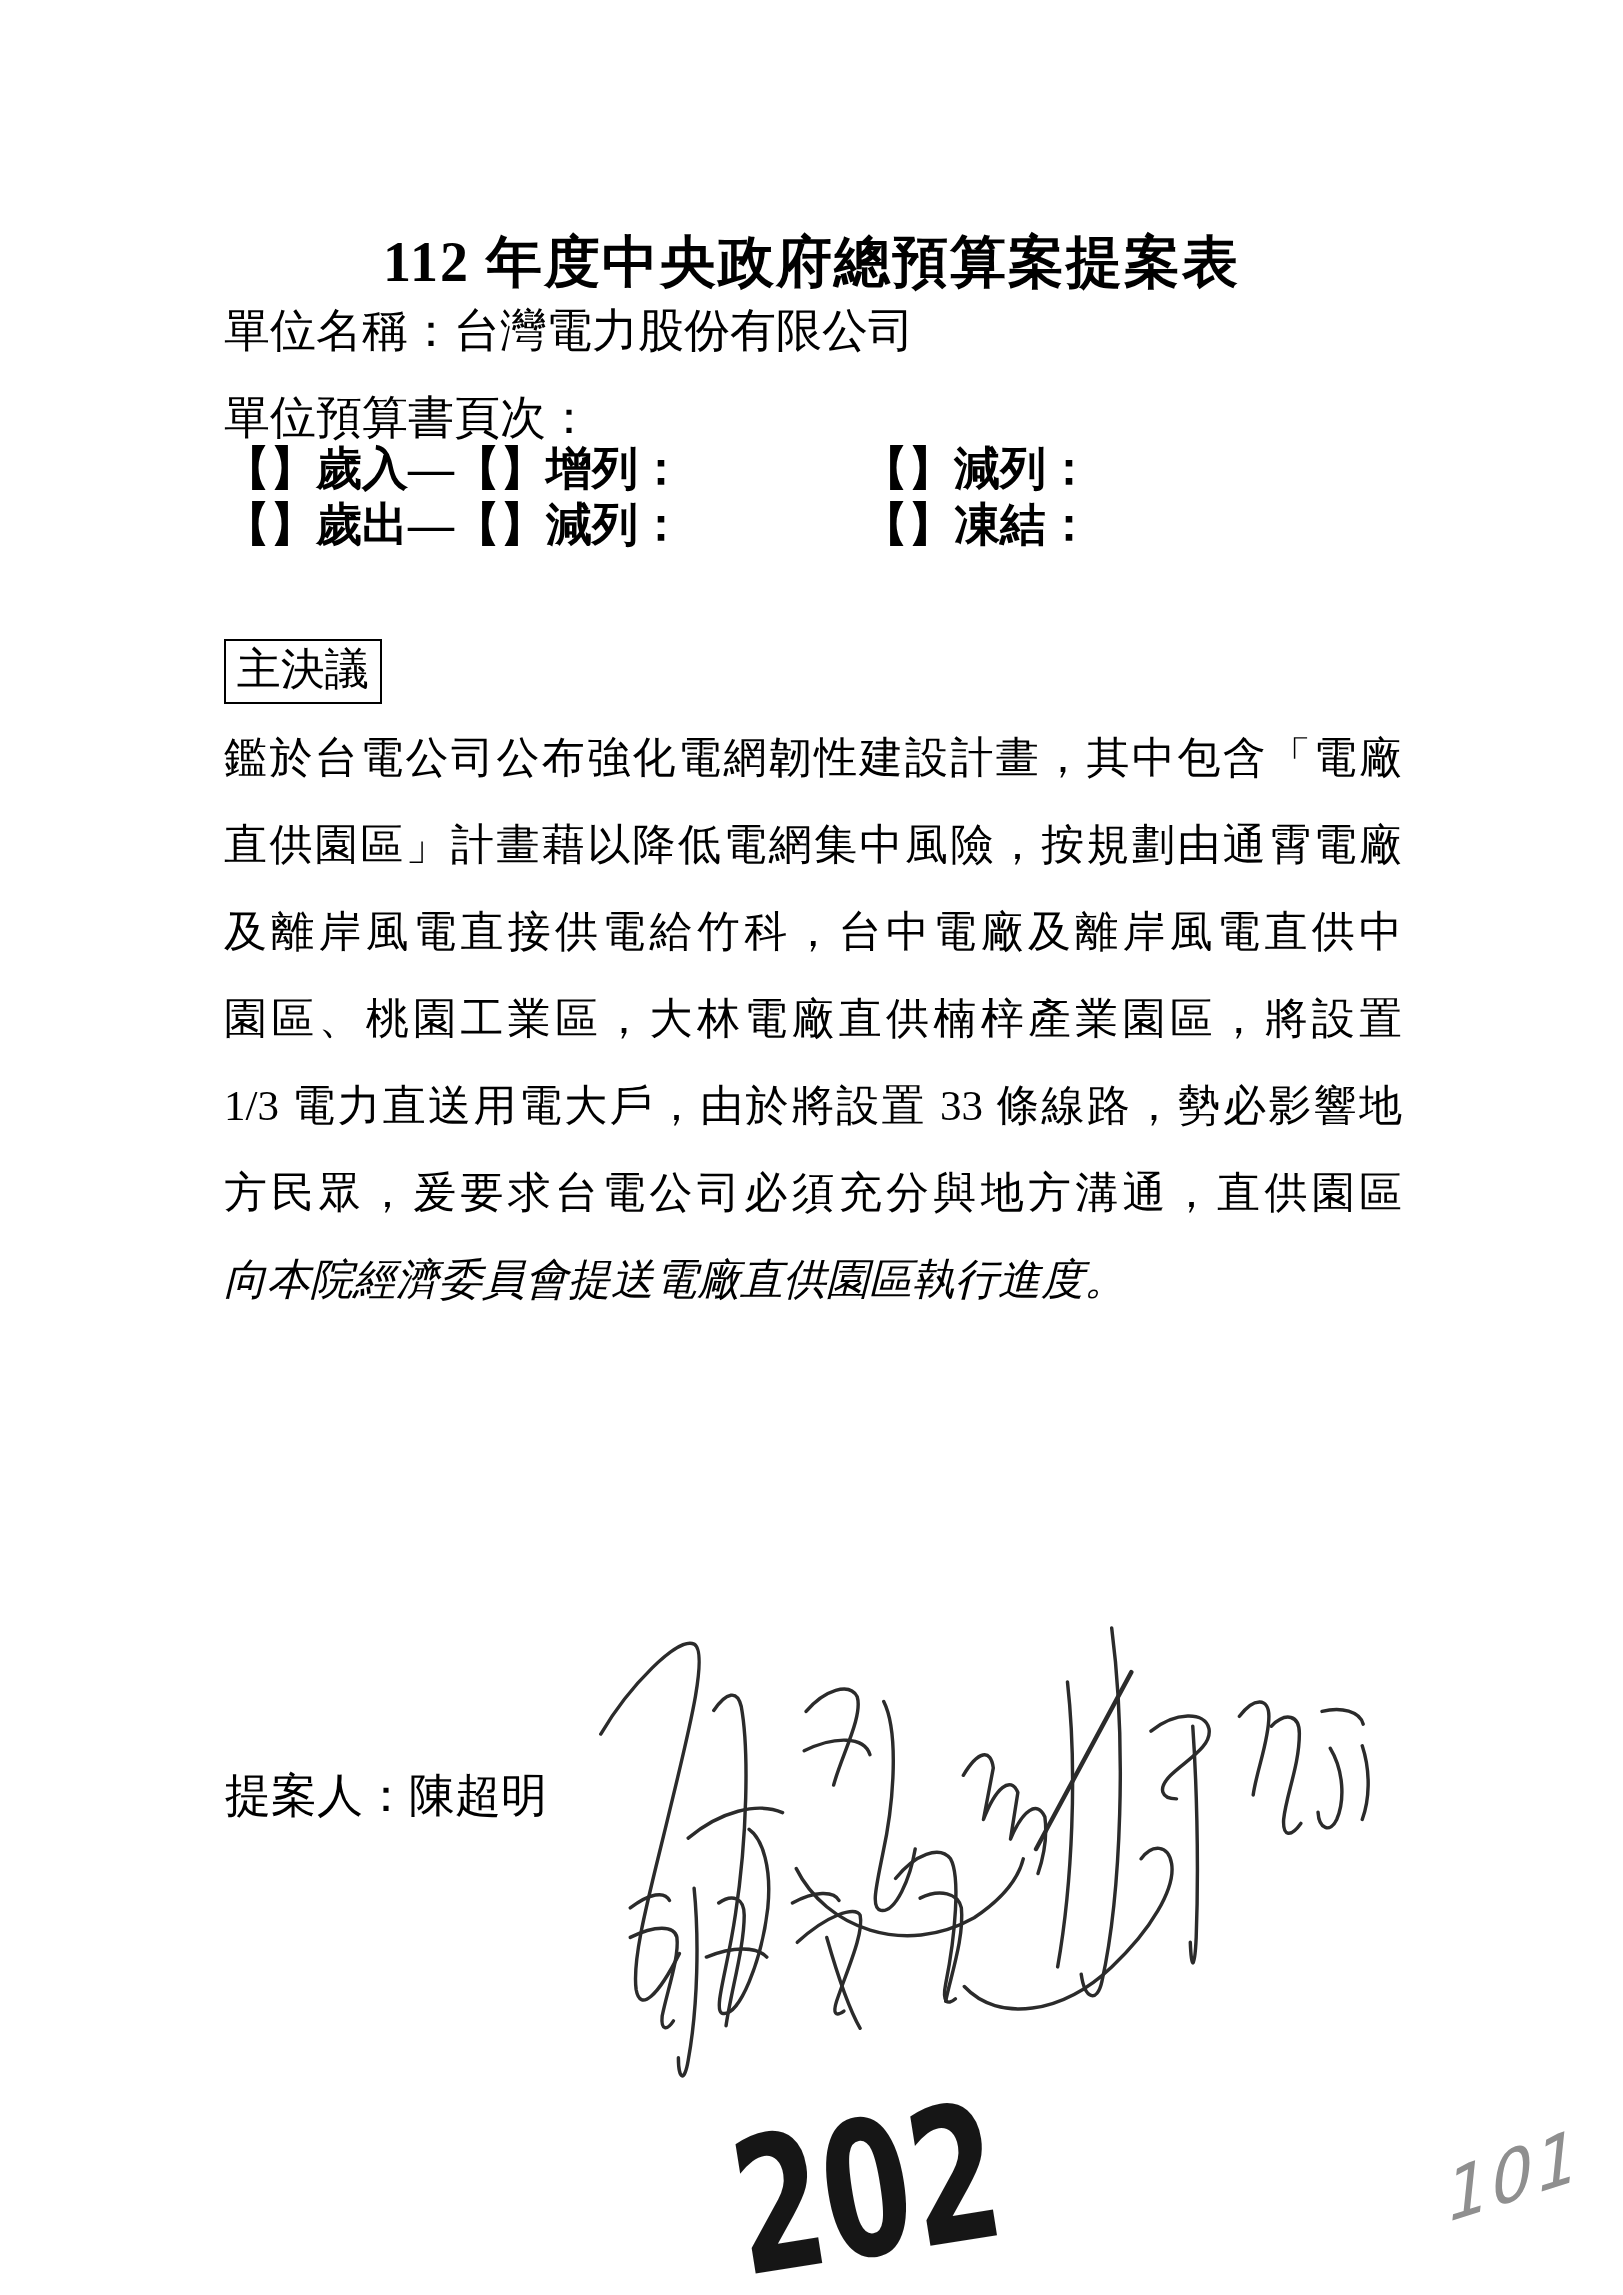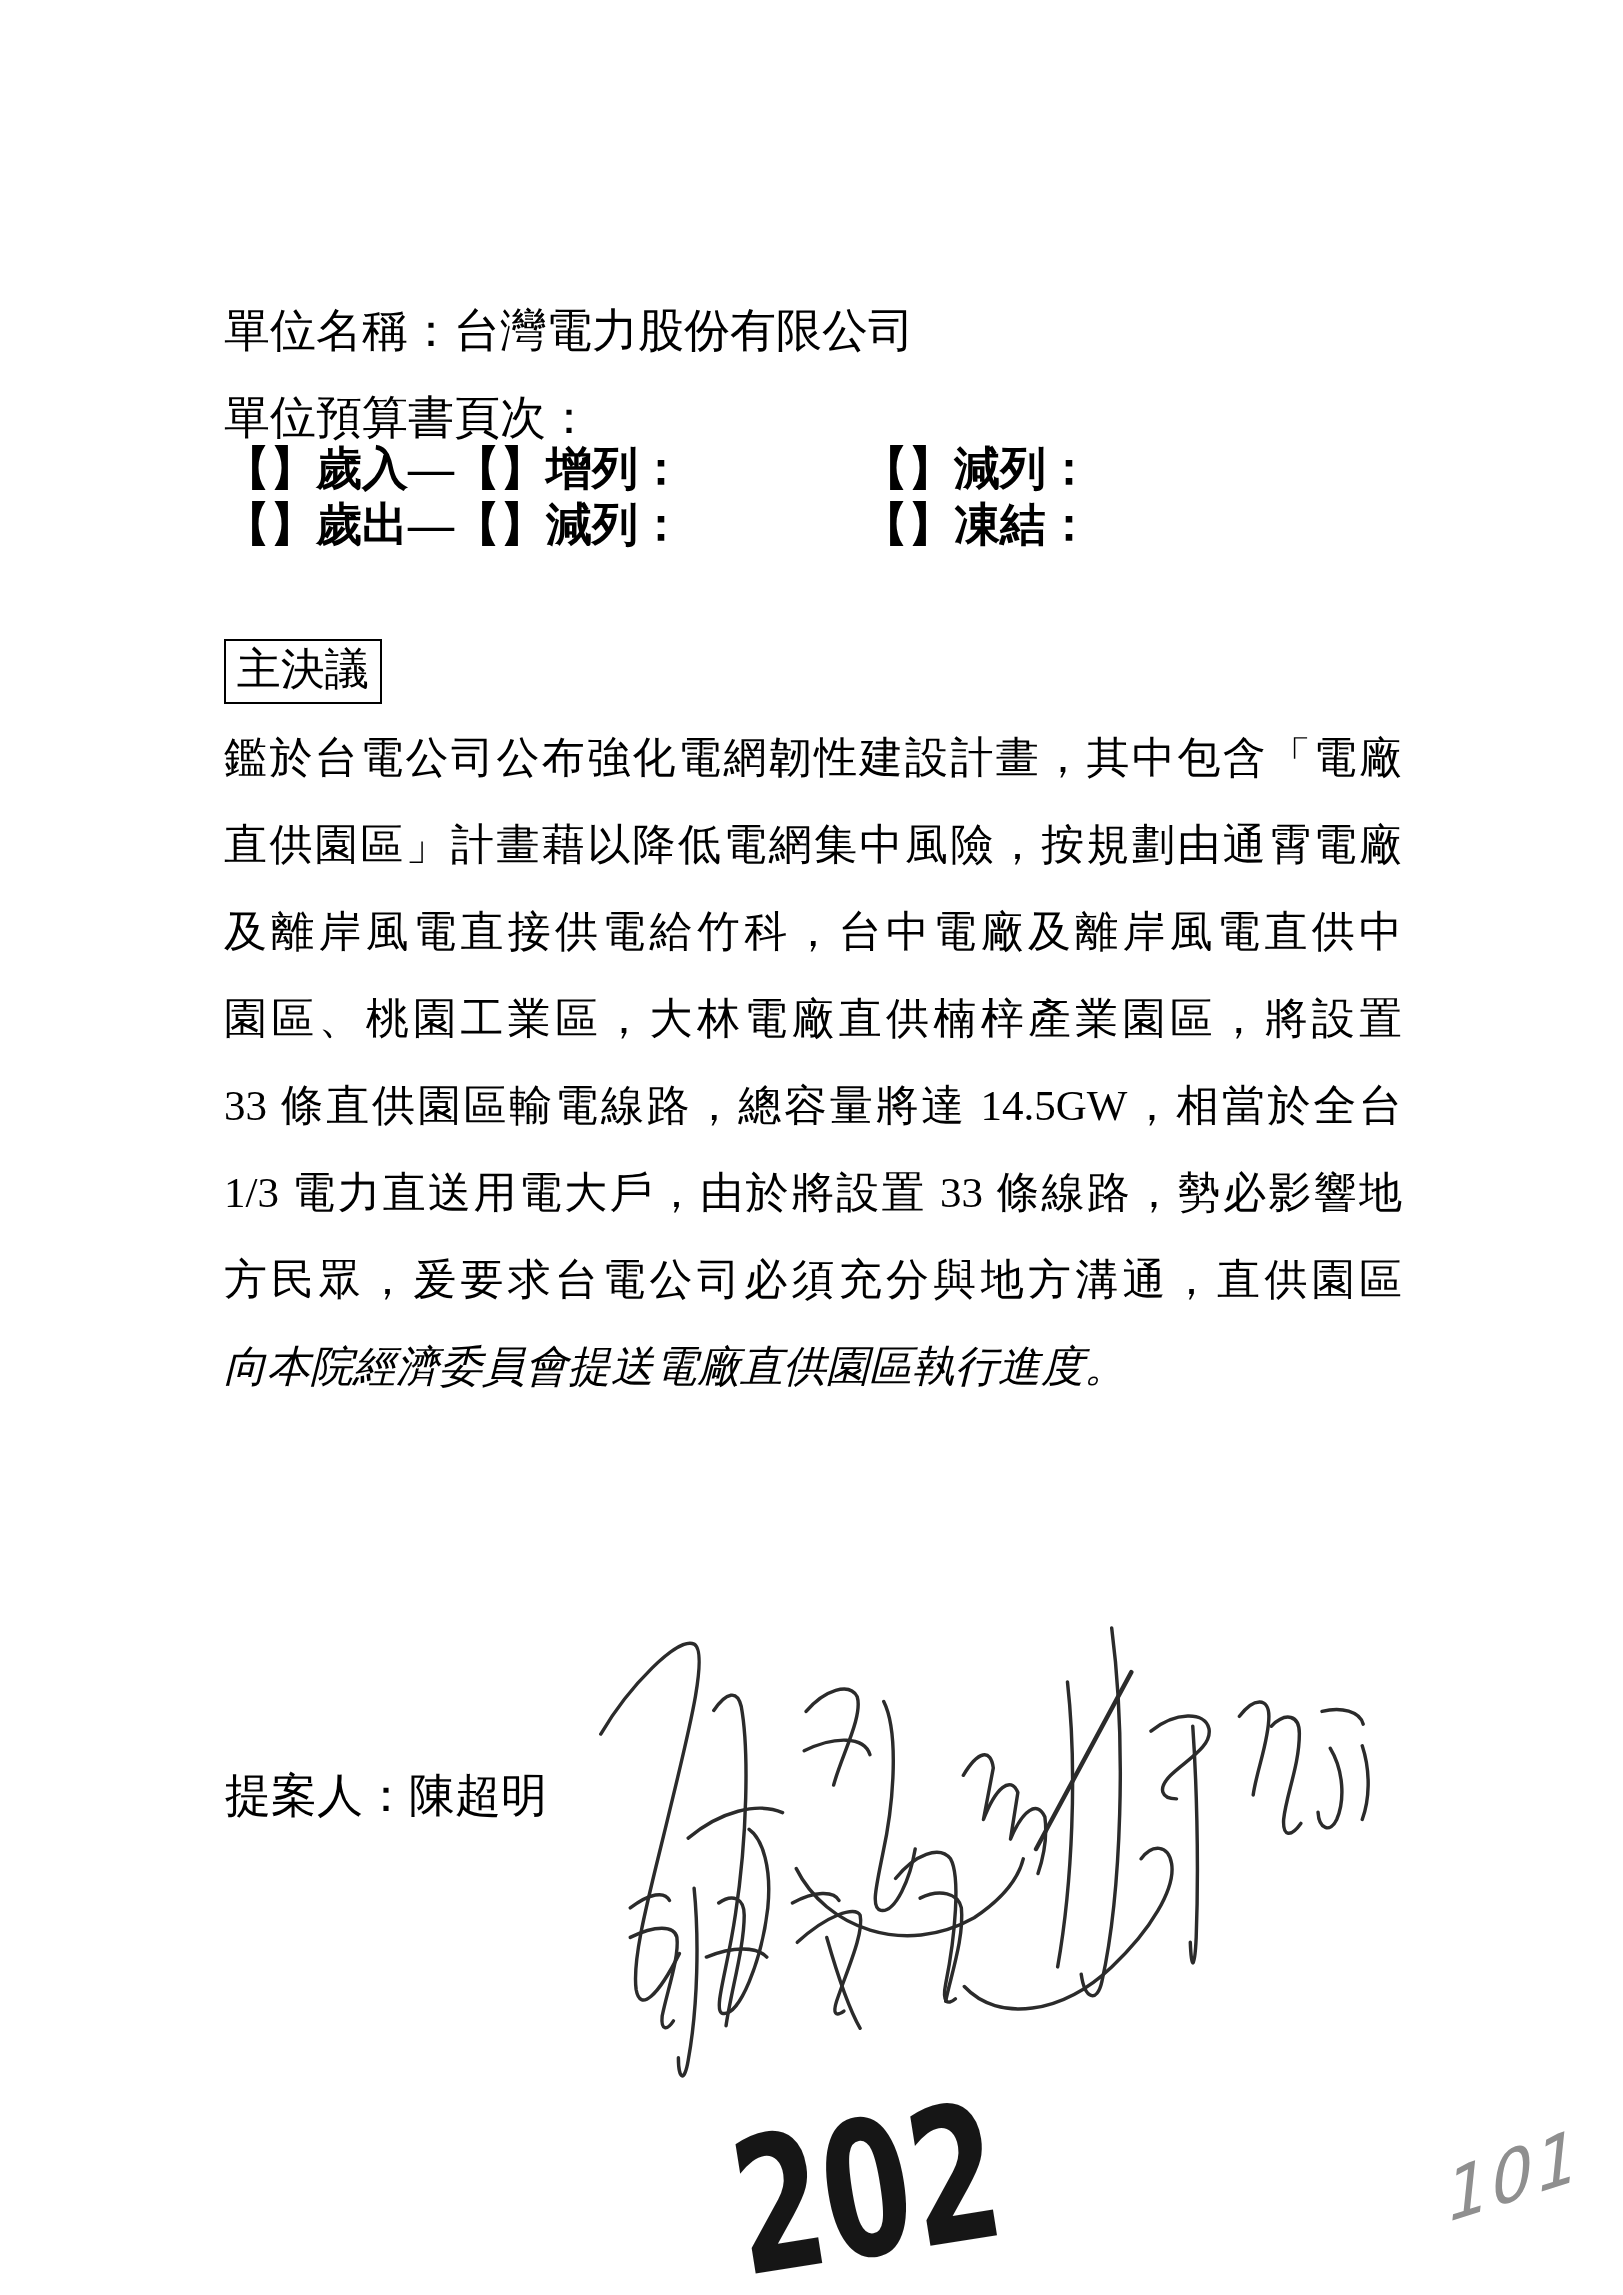--- a/index.html
+++ b/index.html
@@ -132,20 +132,21 @@
     transform: rotate(-18deg) skewX(-24deg);
     transform-origin: left top;
     white-space: nowrap;
   }
 </style>
 </head>
 <body>
 
 <div class="page">
 
+  <div class="abs doc-title">112 年度中央政府總預算案提案表</div>
 
   <div class="abs info-line l-unit-name">單位名稱：台灣電力股份有限公司</div>
   <div class="abs info-line l-unit-page">單位預算書頁次：</div>
 
   <div class="abs opt-row opt-row-1">
     <span class="opt-left">【】歲入—【】增列：</span>
     <span class="opt-right">【】減列：</span>
   </div>
   <div class="abs opt-row opt-row-2">
     <span class="opt-left">【】歲出—【】減列：</span>
@@ -154,21 +155,20 @@
 
   <div class="abs section-box">
     <span>主決議</span>
   </div>
 
   <div class="abs paragraph">
     <div class="pline">鑑於台電公司公布強化電網韌性建設計畫，其中包含「電廠</div>
     <div class="pline">直供園區」計畫藉以降低電網集中風險，按規劃由通霄電廠</div>
     <div class="pline">及離岸風電直接供電給竹科，台中電廠及離岸風電直供中</div>
     <div class="pline">園區、桃園工業區，大林電廠直供楠梓產業園區，將設置</div>
-    <div class="pline">33 條直供園區輸電線路，總容量將達 14.5GW，相當於全台</div>
     <div class="pline">1/3 電力直送用電大戶，由於將設置 33 條線路，勢必影響地</div>
     <div class="pline">方民眾，爰要求台電公司必須充分與地方溝通，直供園區</div>
     <div class="pline last">向本院經濟委員會提送電廠直供園區執行進度。</div>
   </div>
 
   <div class="abs proposer">提案人：陳超明</div>
 
   <svg class="abs sig-svg" viewBox="0 0 1720 1160">
     <g>
       <path d="M142,348 C200,250 300,148 332,165 C362,182 322,340 282,505 C243,668 205,800 214,868 C222,915 258,882 302,795"></path>

